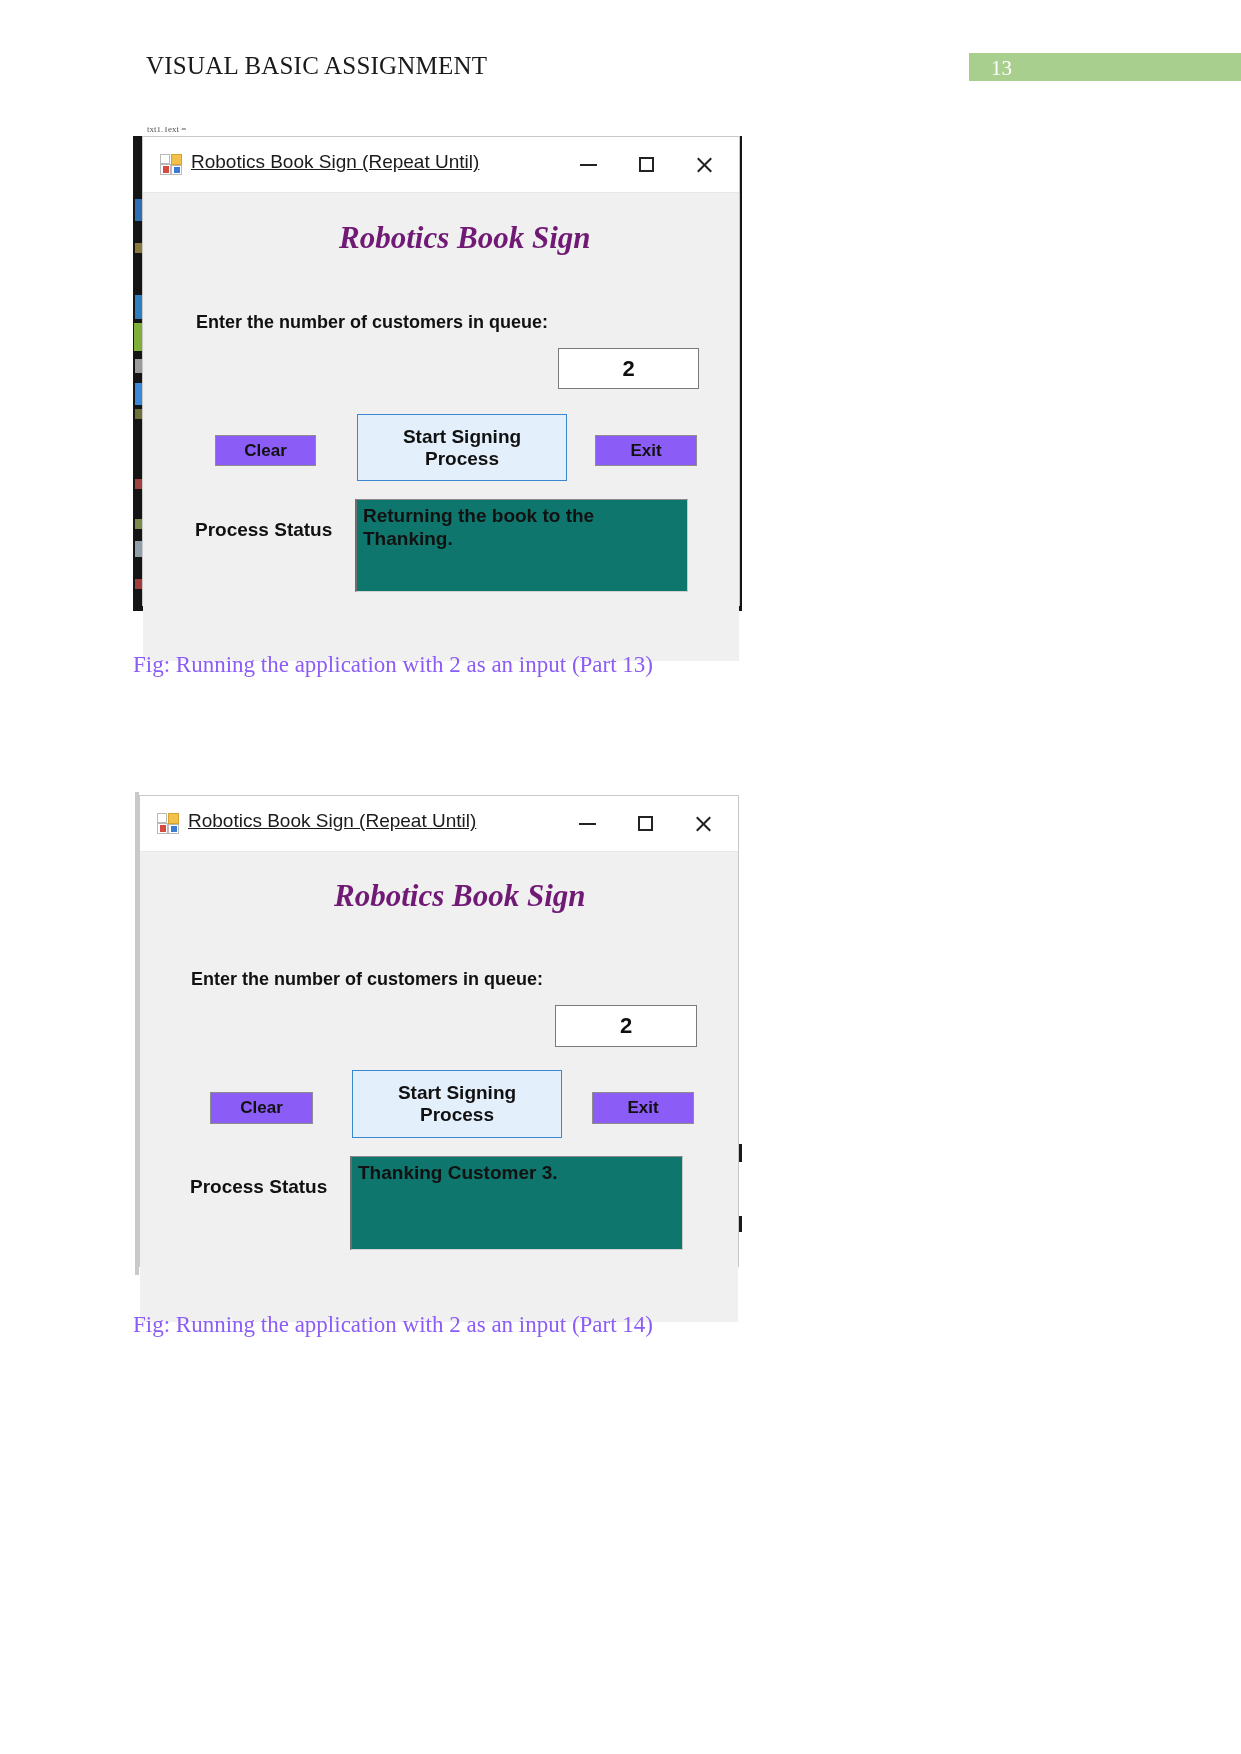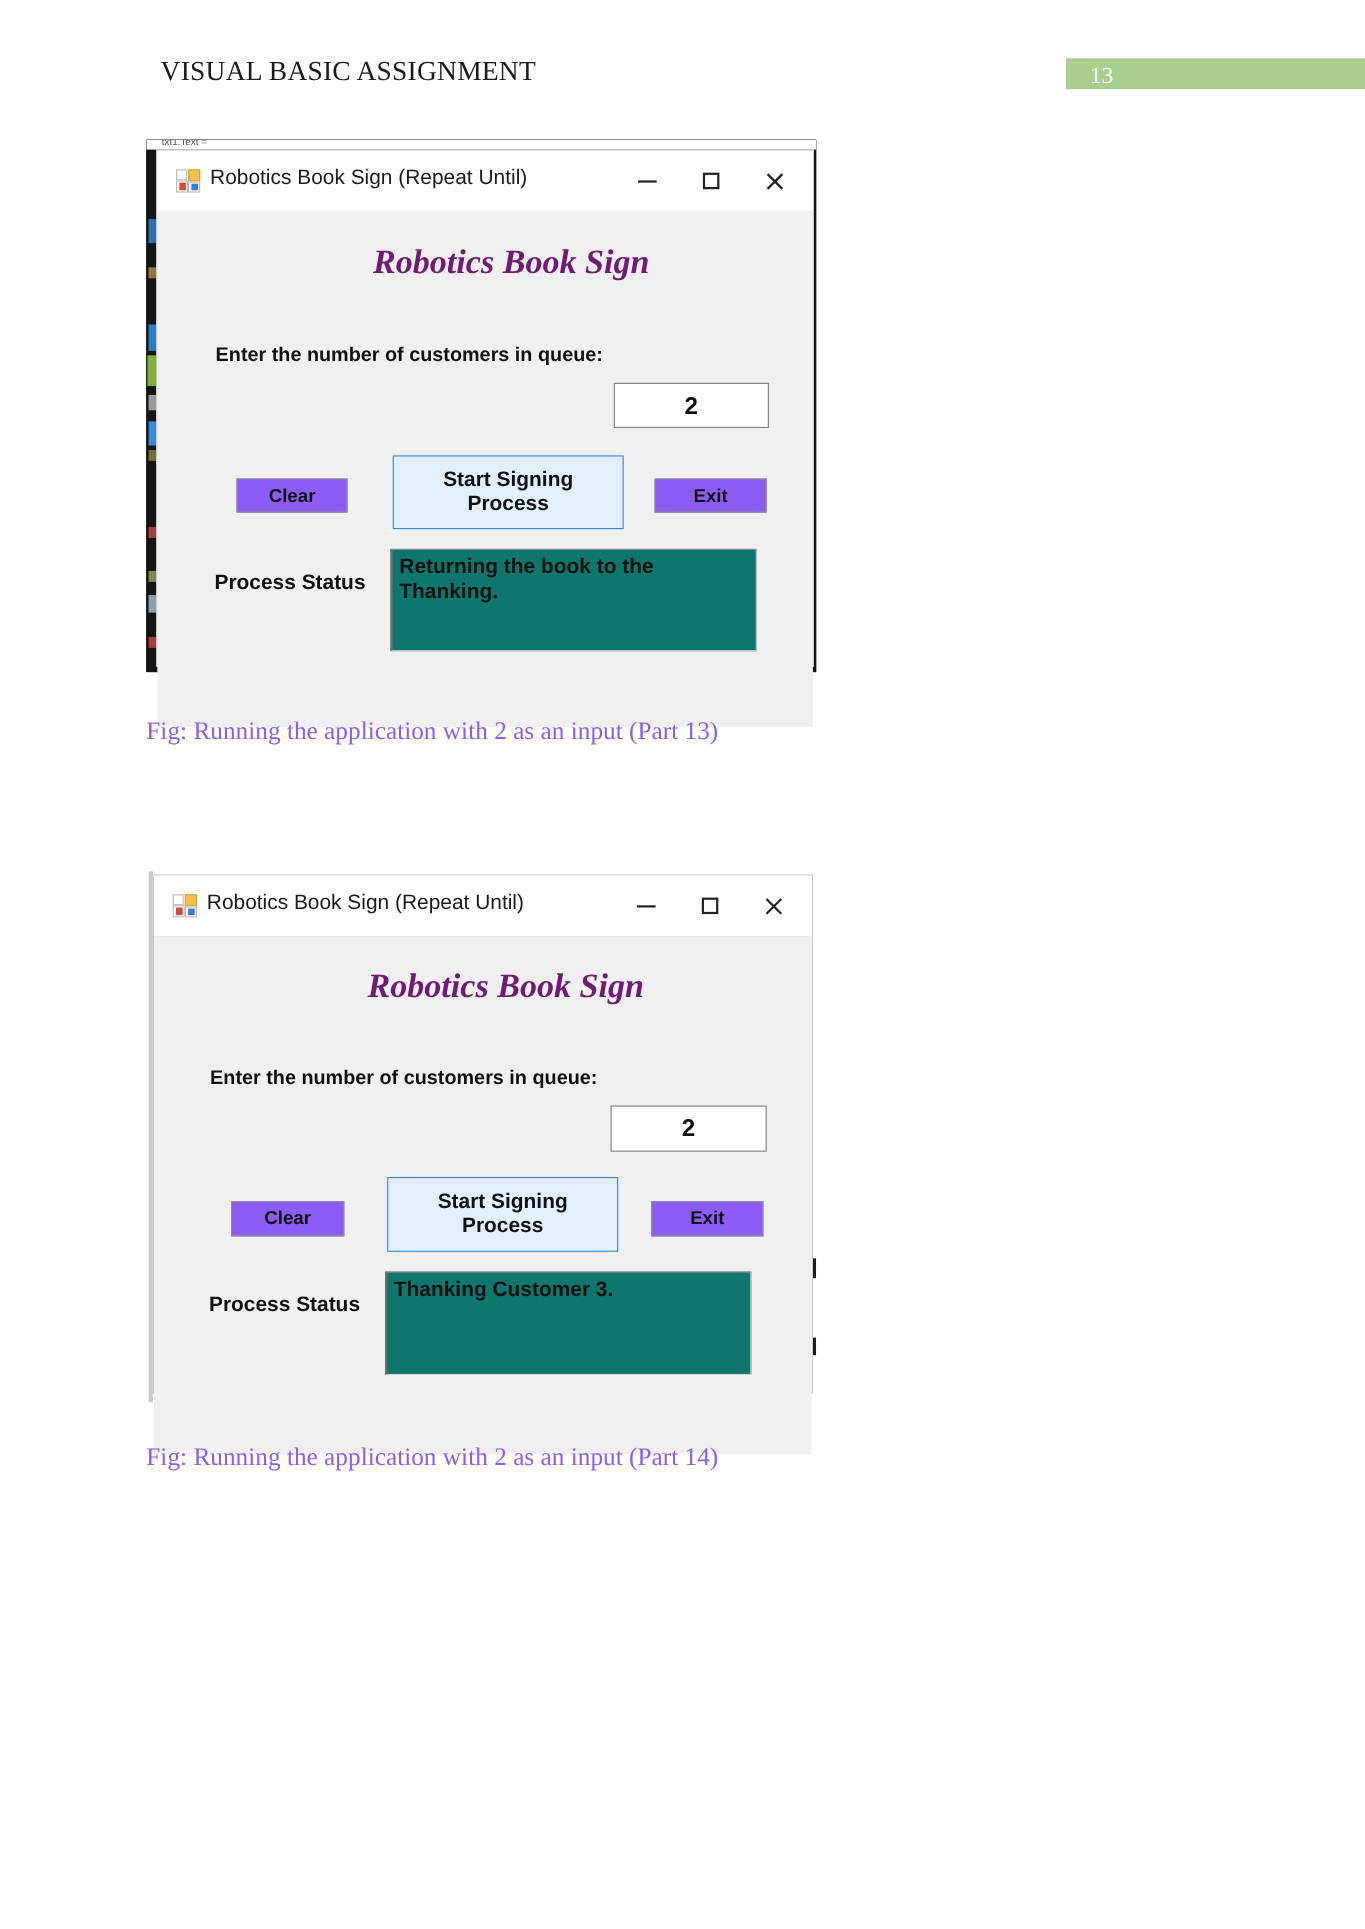--- a/index.html
+++ b/index.html
@@ -74,21 +74,21 @@
     position: absolute;
     left: 0;
     top: 0;
     height: 9px;
     background: #ffffff;
   }
   .top-bleed-text {
     position: absolute;
     font-size: 9px;
     color: #555;
-    font-family: Liberation Sans, sans-serif;
+    font-family: Liberation Serif, serif;
     white-space: nowrap;
   }
 
   
   .win {
     position: absolute;
     background: #f0f0f0;
     box-sizing: border-box;
     border: 1px solid #c8c8c8;
   }
@@ -117,20 +117,21 @@
   .win-icon .q4 i { position:absolute; left:2px; top:1px; width:6px; height:6px; background:#3a7bd5; display:block;}
 
   .win-title {
     position: absolute;
     left: 48px;
     top: 14px;
     font-family: "Liberation Sans", sans-serif;
     font-size: 19px;
     color: #1b1b1b;
     white-space: nowrap;
+    text-decoration: underline;
   }
   .win-ctrls {
     position: absolute;
     right: 6px;
     top: 0;
     height: 55px;
     display: flex;
     align-items: center;
   }
   .win-btn {

